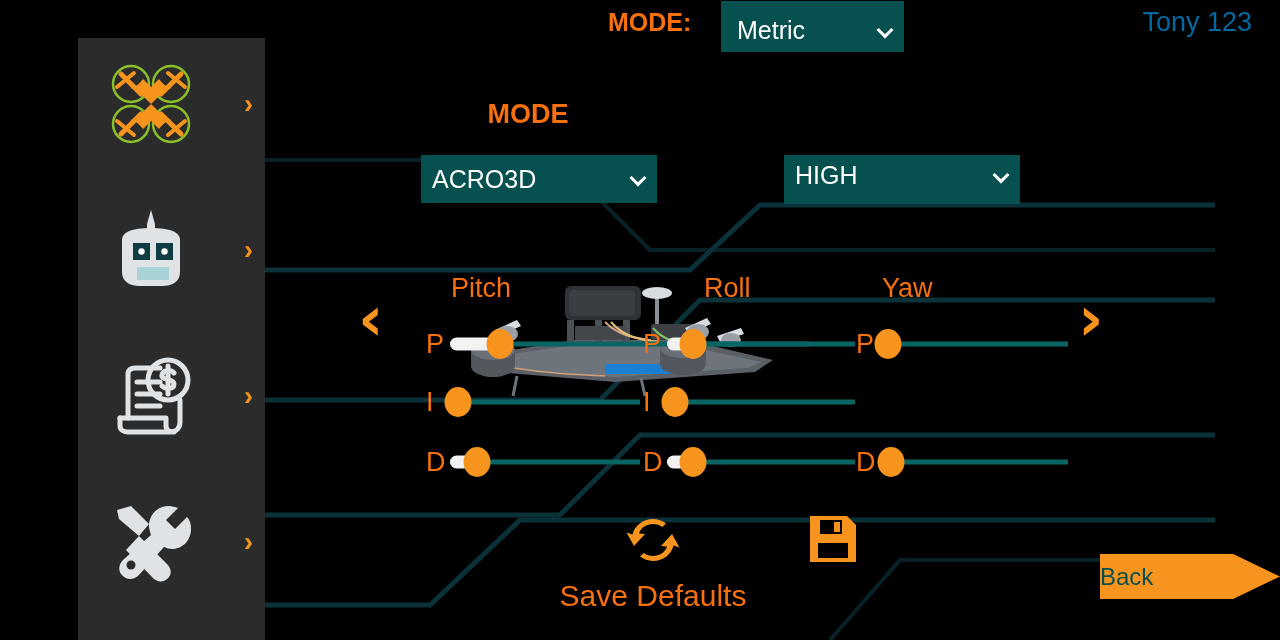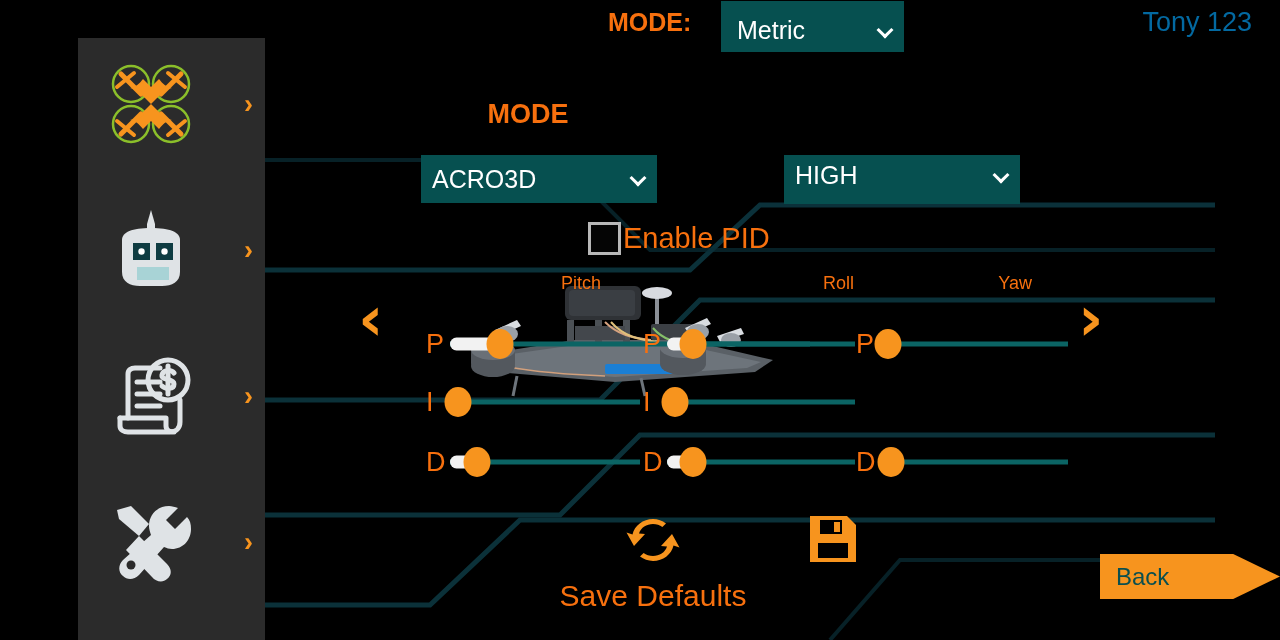--- a/index.html
+++ b/index.html
@@ -201,22 +201,22 @@
     color: #F7700E;
     font-size: 29px;
     margin-left: 2px;
     white-space: nowrap;
   }
 
   
   .axis-title {
     position: absolute;
     color: #F7700E;
-    font-size: 18px;
-    text-align: right;
+    font-size: 27px;
+    text-align: left;
     z-index: 16;
   }
 
   
   .slider-row {
     position: absolute;
     height: 34px;
     display: flex;
     align-items: center;
     z-index: 16;
@@ -301,21 +301,21 @@
     height: 45px;
     background: #F7941E;
     clip-path: polygon(0 0, 74% 0, 100% 50%, 74% 100%, 0 100%);
     display: flex;
     align-items: center;
     z-index: 20;
   }
   .back-btn .label {
     color: #0a4f4f;
     font-size: 24px;
-    padding-left: 16px;
+    padding-left: 0;
   }
 </style>
 </head>
 <body>
 
 <div id="app">
 
   <svg class="circuit" viewBox="0 0 1280 640" preserveAspectRatio="none">
     <g fill="none" stroke="#0d3a44" stroke-width="5" opacity="0.85">
       <path d="M265 270 L690 270 L760 205 L1215 205"></path>
@@ -472,24 +472,20 @@
   <div class="dropdown" id="mode-dd">
     <span class="dd-text">ACRO3D</span>
     <span class="dd-arrow"></span>
   </div>
 
   <div class="dropdown" id="control-dd">
     <span class="dd-text">HIGH</span>
     <span class="dd-arrow"></span>
   </div>
 
-  <div class="pid-enable">
-    <span class="checkbox"></span>
-    <span class="cb-label">Enable PID</span>
-  </div>
 
   <div class="nav-arrow" id="nav-prev">‹</div>
   <div class="nav-arrow" id="nav-next">›</div>
 
   <div class="axis-title" style="left:451px; top:273px; width:150px;">Pitch</div>
   <div class="axis-title" style="left:704px; top:273px; width:150px;">Roll</div>
   <div class="axis-title" style="left:882px; top:273px; width:150px;">Yaw</div>
 
   <div class="slider-row" style="left:426px; top:327px;">
     <span class="srow-label">P</span>

